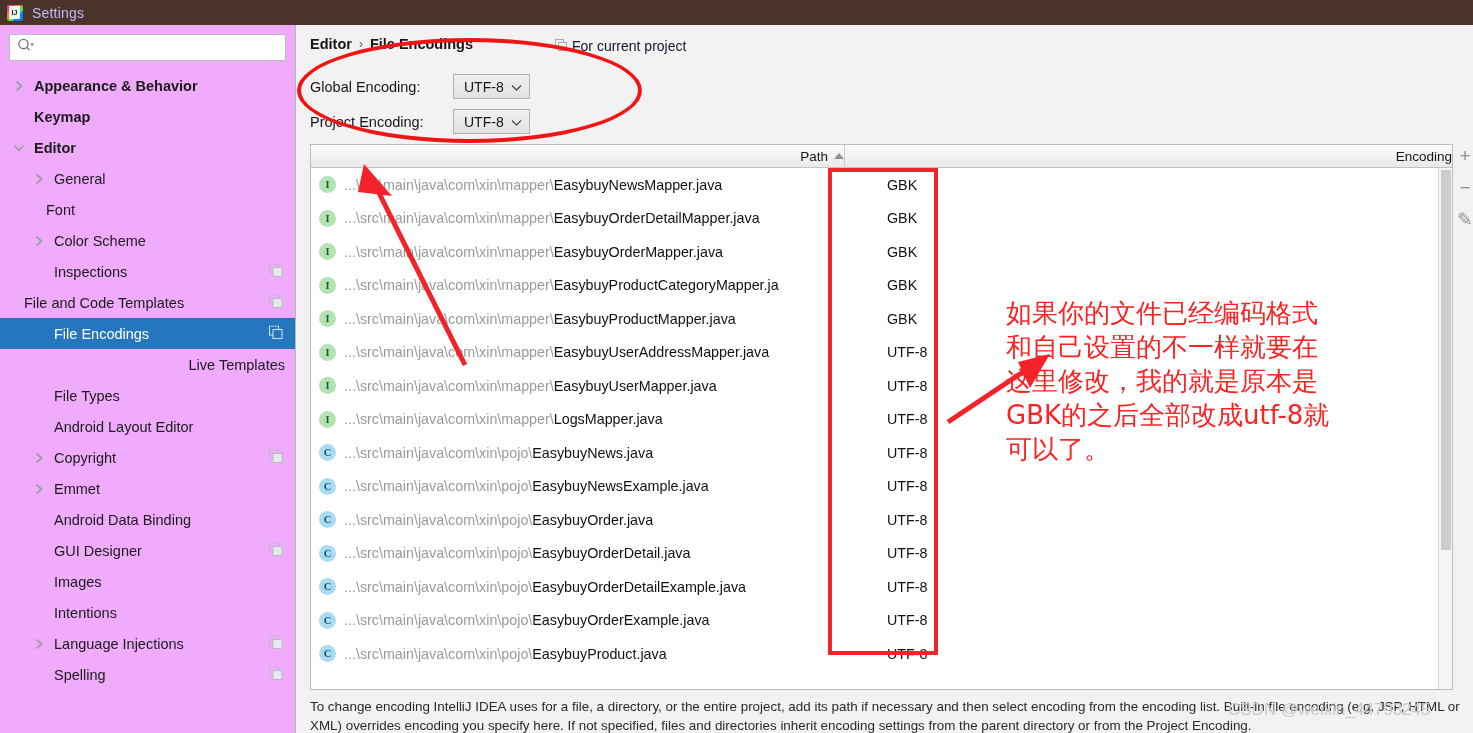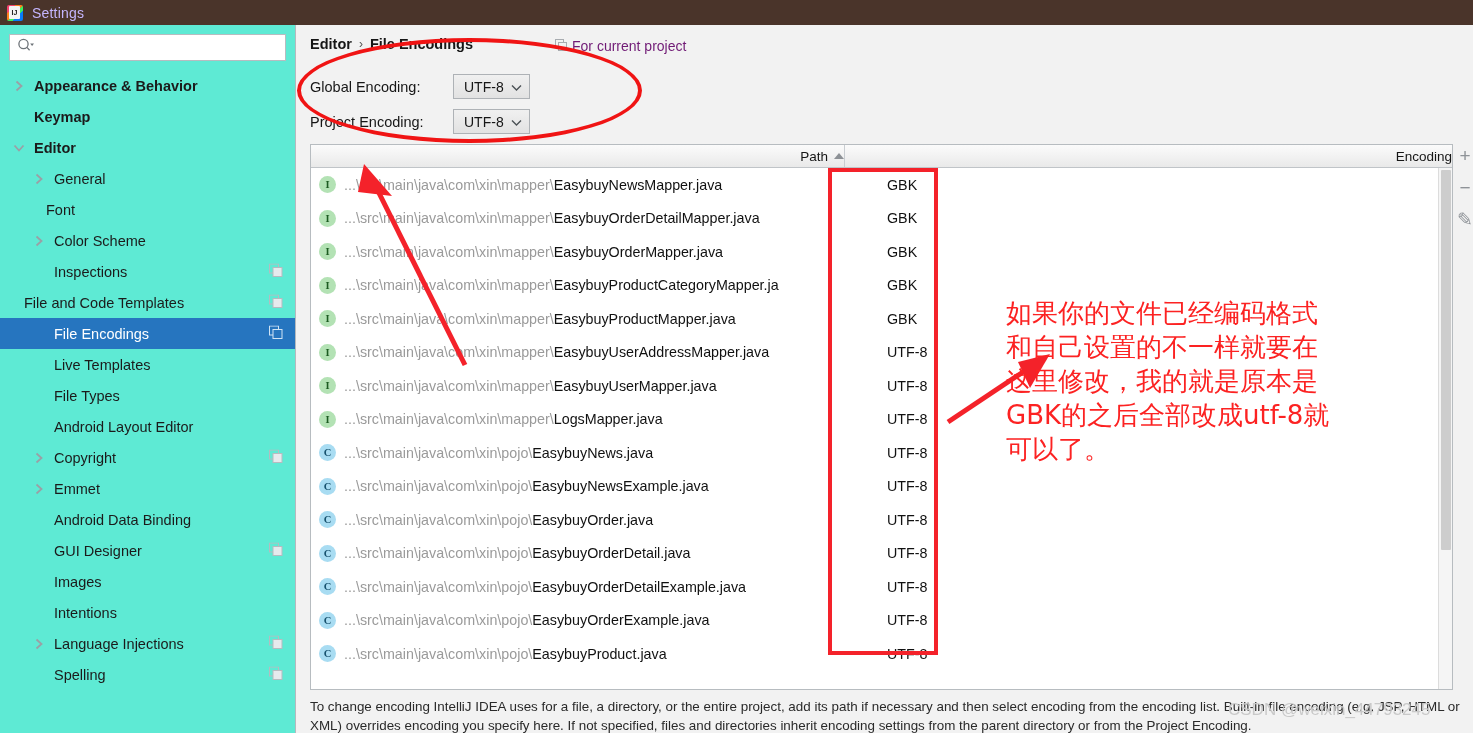--- a/index.html
+++ b/index.html
@@ -48,21 +48,21 @@
     color: #c4b5fd;
     font-size: 14px;
     margin-left: 9px;
     letter-spacing: .2px;
   }
 
   
   .sidebar {
     position: absolute; left: 0; top: 25px;
     width: 296px; height: 708px;
-    background: #5eead4;
+    background: #f0abfc;
     border-right: 1px solid #b5b9bd;
     overflow: hidden;
   }
   .search-wrap {
     margin: 9px 9px 0 9px;
     height: 27px;
     background: #fff;
     border: 1px solid #b7bcc0;
     display: flex; align-items: center;
     padding-left: 7px;
@@ -103,21 +103,21 @@
   }
   .breadcrumb {
     position: absolute; left: 13px; top: 11px;
     font-size: 14.5px; font-weight: bold; color: #161616;
     display: flex; align-items: center; gap: 7px;
     white-space: nowrap;
   }
   .bc-sep { color: #555; font-weight: normal; font-size: 12px; }
   .for-project {
     position: absolute; left: 258px; top: 13px;
-    font-size: 14px; color: #701a75;
+    font-size: 14px; color: #0f172a;
     display: flex; align-items: center; gap: 5px;
     white-space: nowrap;
   }
   .enc-row {
     position: absolute; left: 13px;
     display: flex; align-items: center;
     font-size: 14.5px; color: #161616;
   }
   .enc-row.r1 { top: 49px; }
   .enc-row.r2 { top: 84px; }
@@ -329,21 +329,21 @@
             </svg></span>
         </div>
         <div class="tree-row sel" style="padding-left: 30px;">
           <span class="tw"></span>
           <span class="tree-label" style="margin-left: 6px;">File Encodings</span>
           <span class="copy-icon"><svg width="14" height="14" viewBox="0 0 14 14">
               <rect x="0.5" y="0.5" width="9" height="9" fill="none" stroke="#cfe4f5"></rect>
               <rect x="4" y="4" width="9" height="9" fill="#2675bf" stroke="#cfe4f5"></rect>
             </svg></span>
         </div>
-        <div class="tree-row" style="padding-left: 30px;">
+        <div class="tree-row" style="padding-left: 30px; justify-content: flex-end;">
           <span class="tw"></span>
           <span class="tree-label" style="margin-left: 6px;">Live Templates</span>
         </div>
         <div class="tree-row" style="padding-left: 30px;">
           <span class="tw"></span>
           <span class="tree-label" style="margin-left: 6px;">File Types</span>
         </div>
         <div class="tree-row" style="padding-left: 30px;">
           <span class="tw"></span>
           <span class="tree-label" style="margin-left: 6px;">Android Layout Editor</span>

